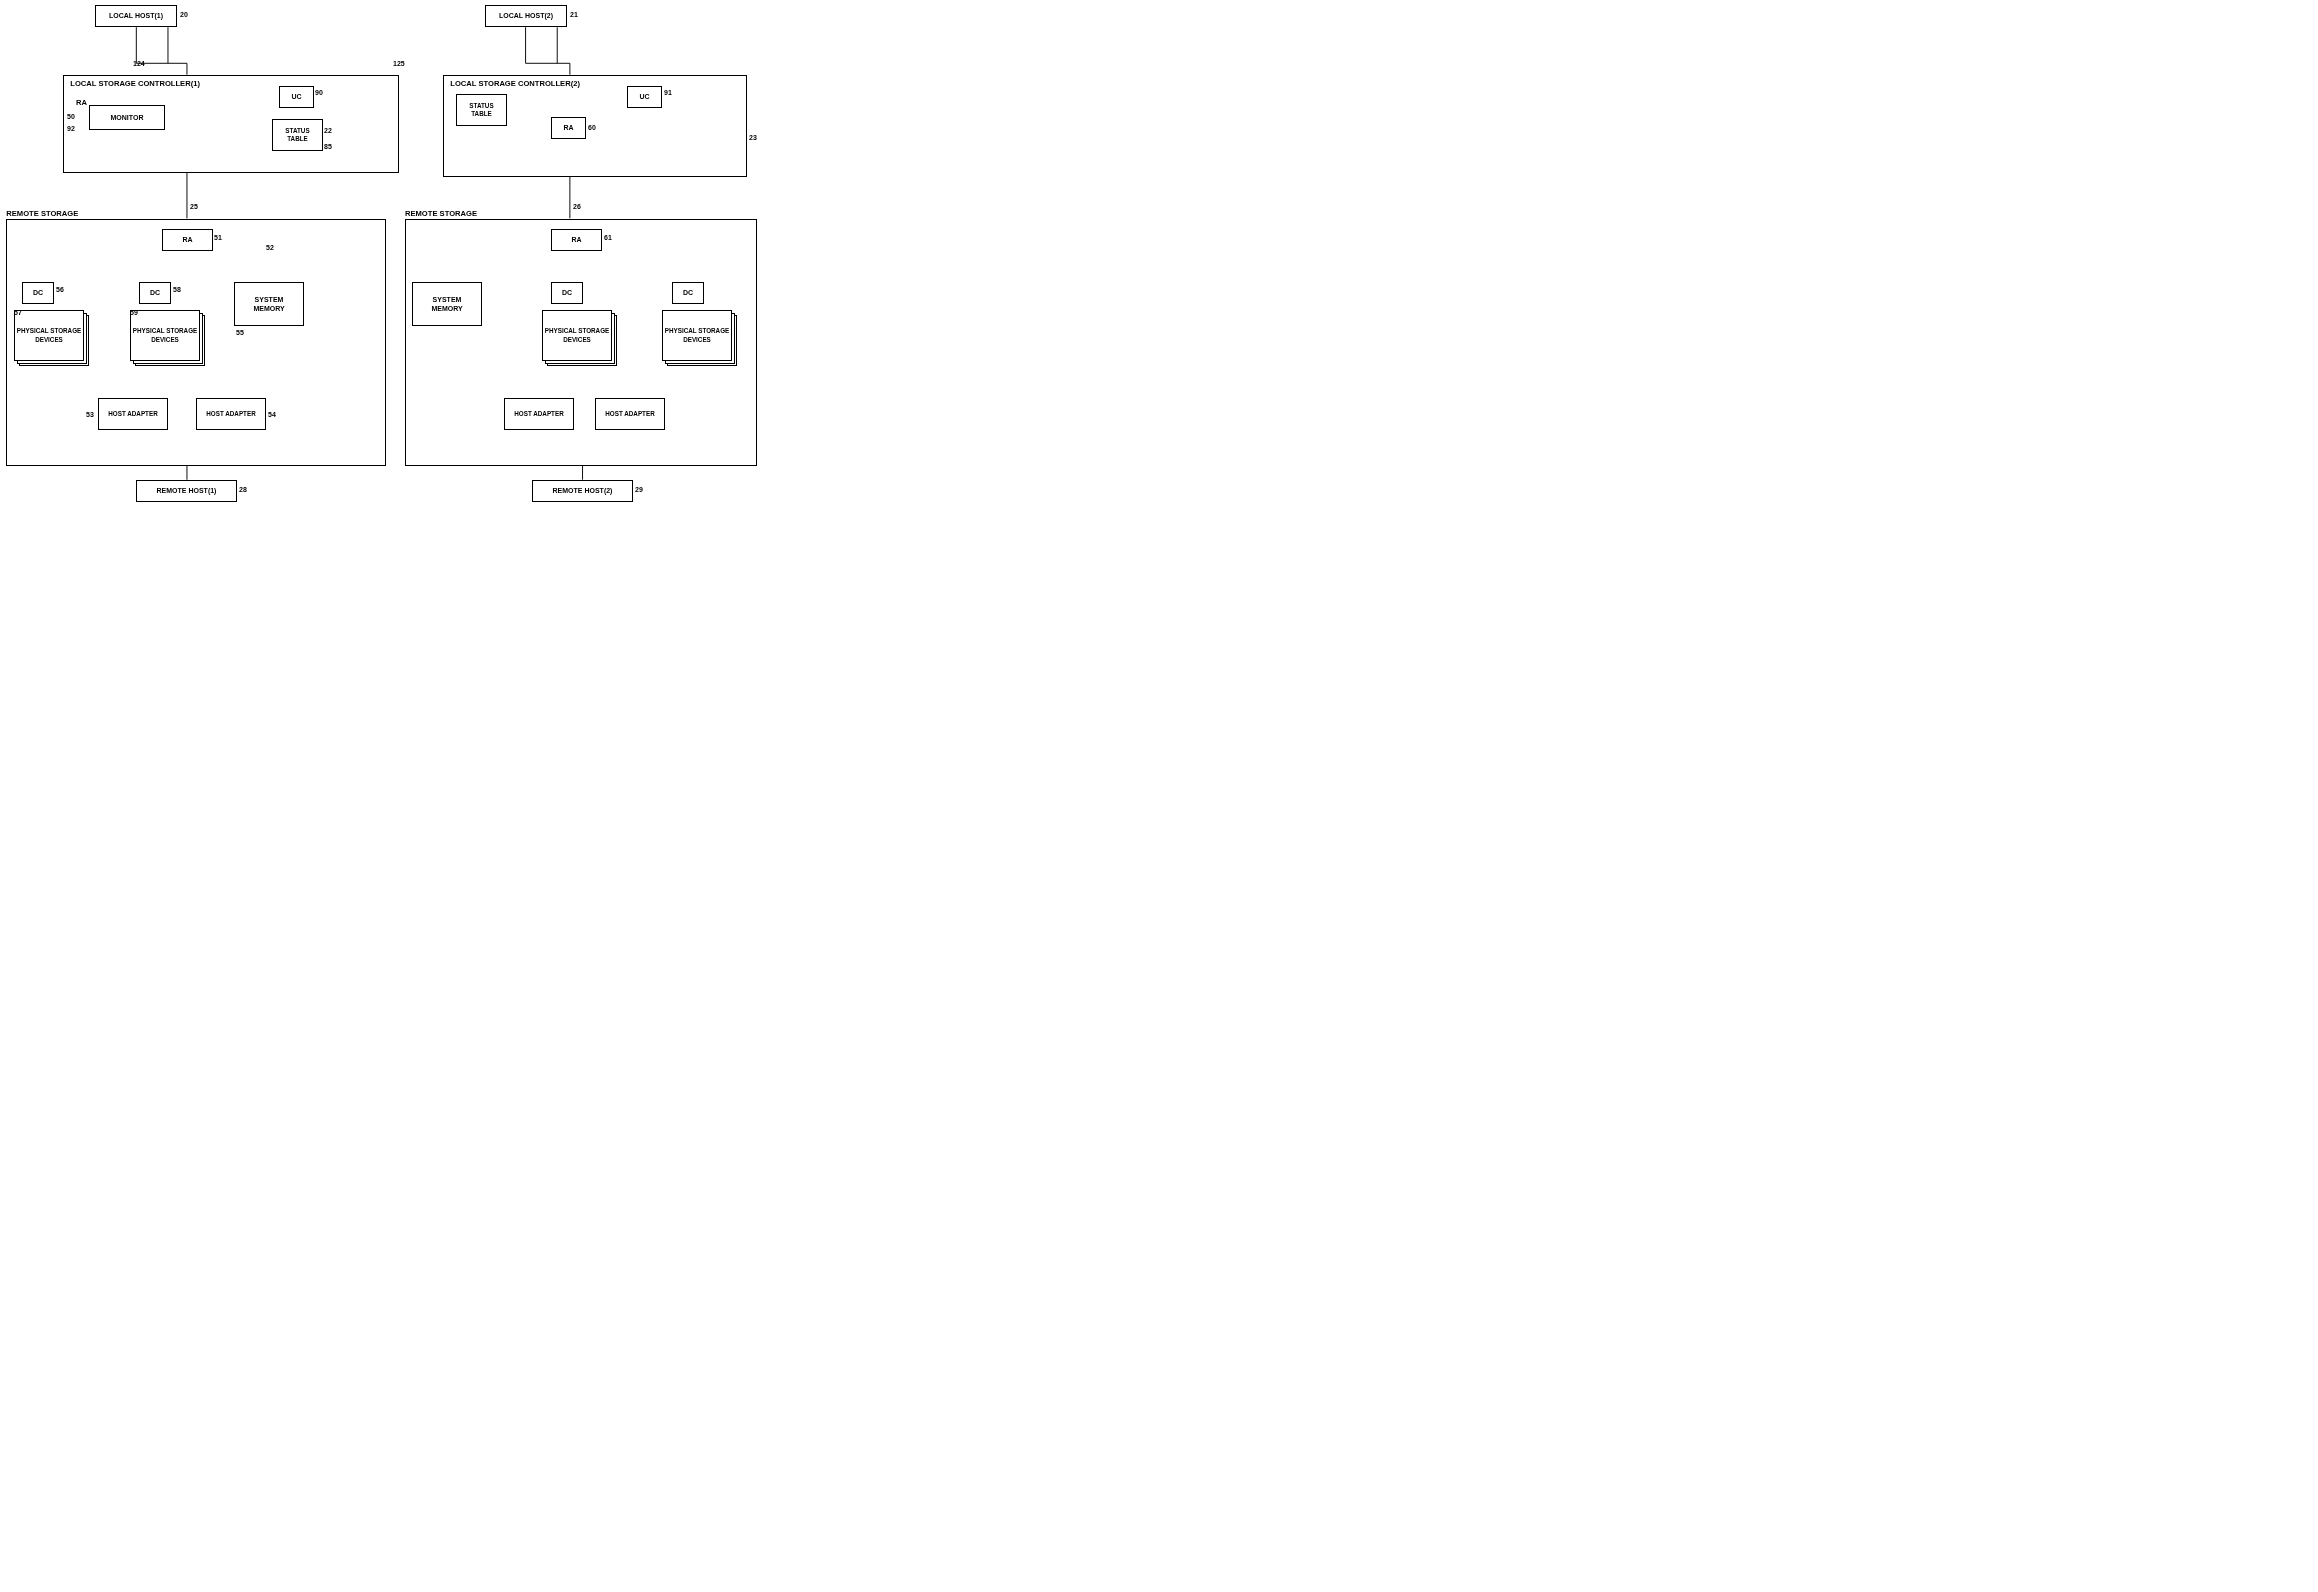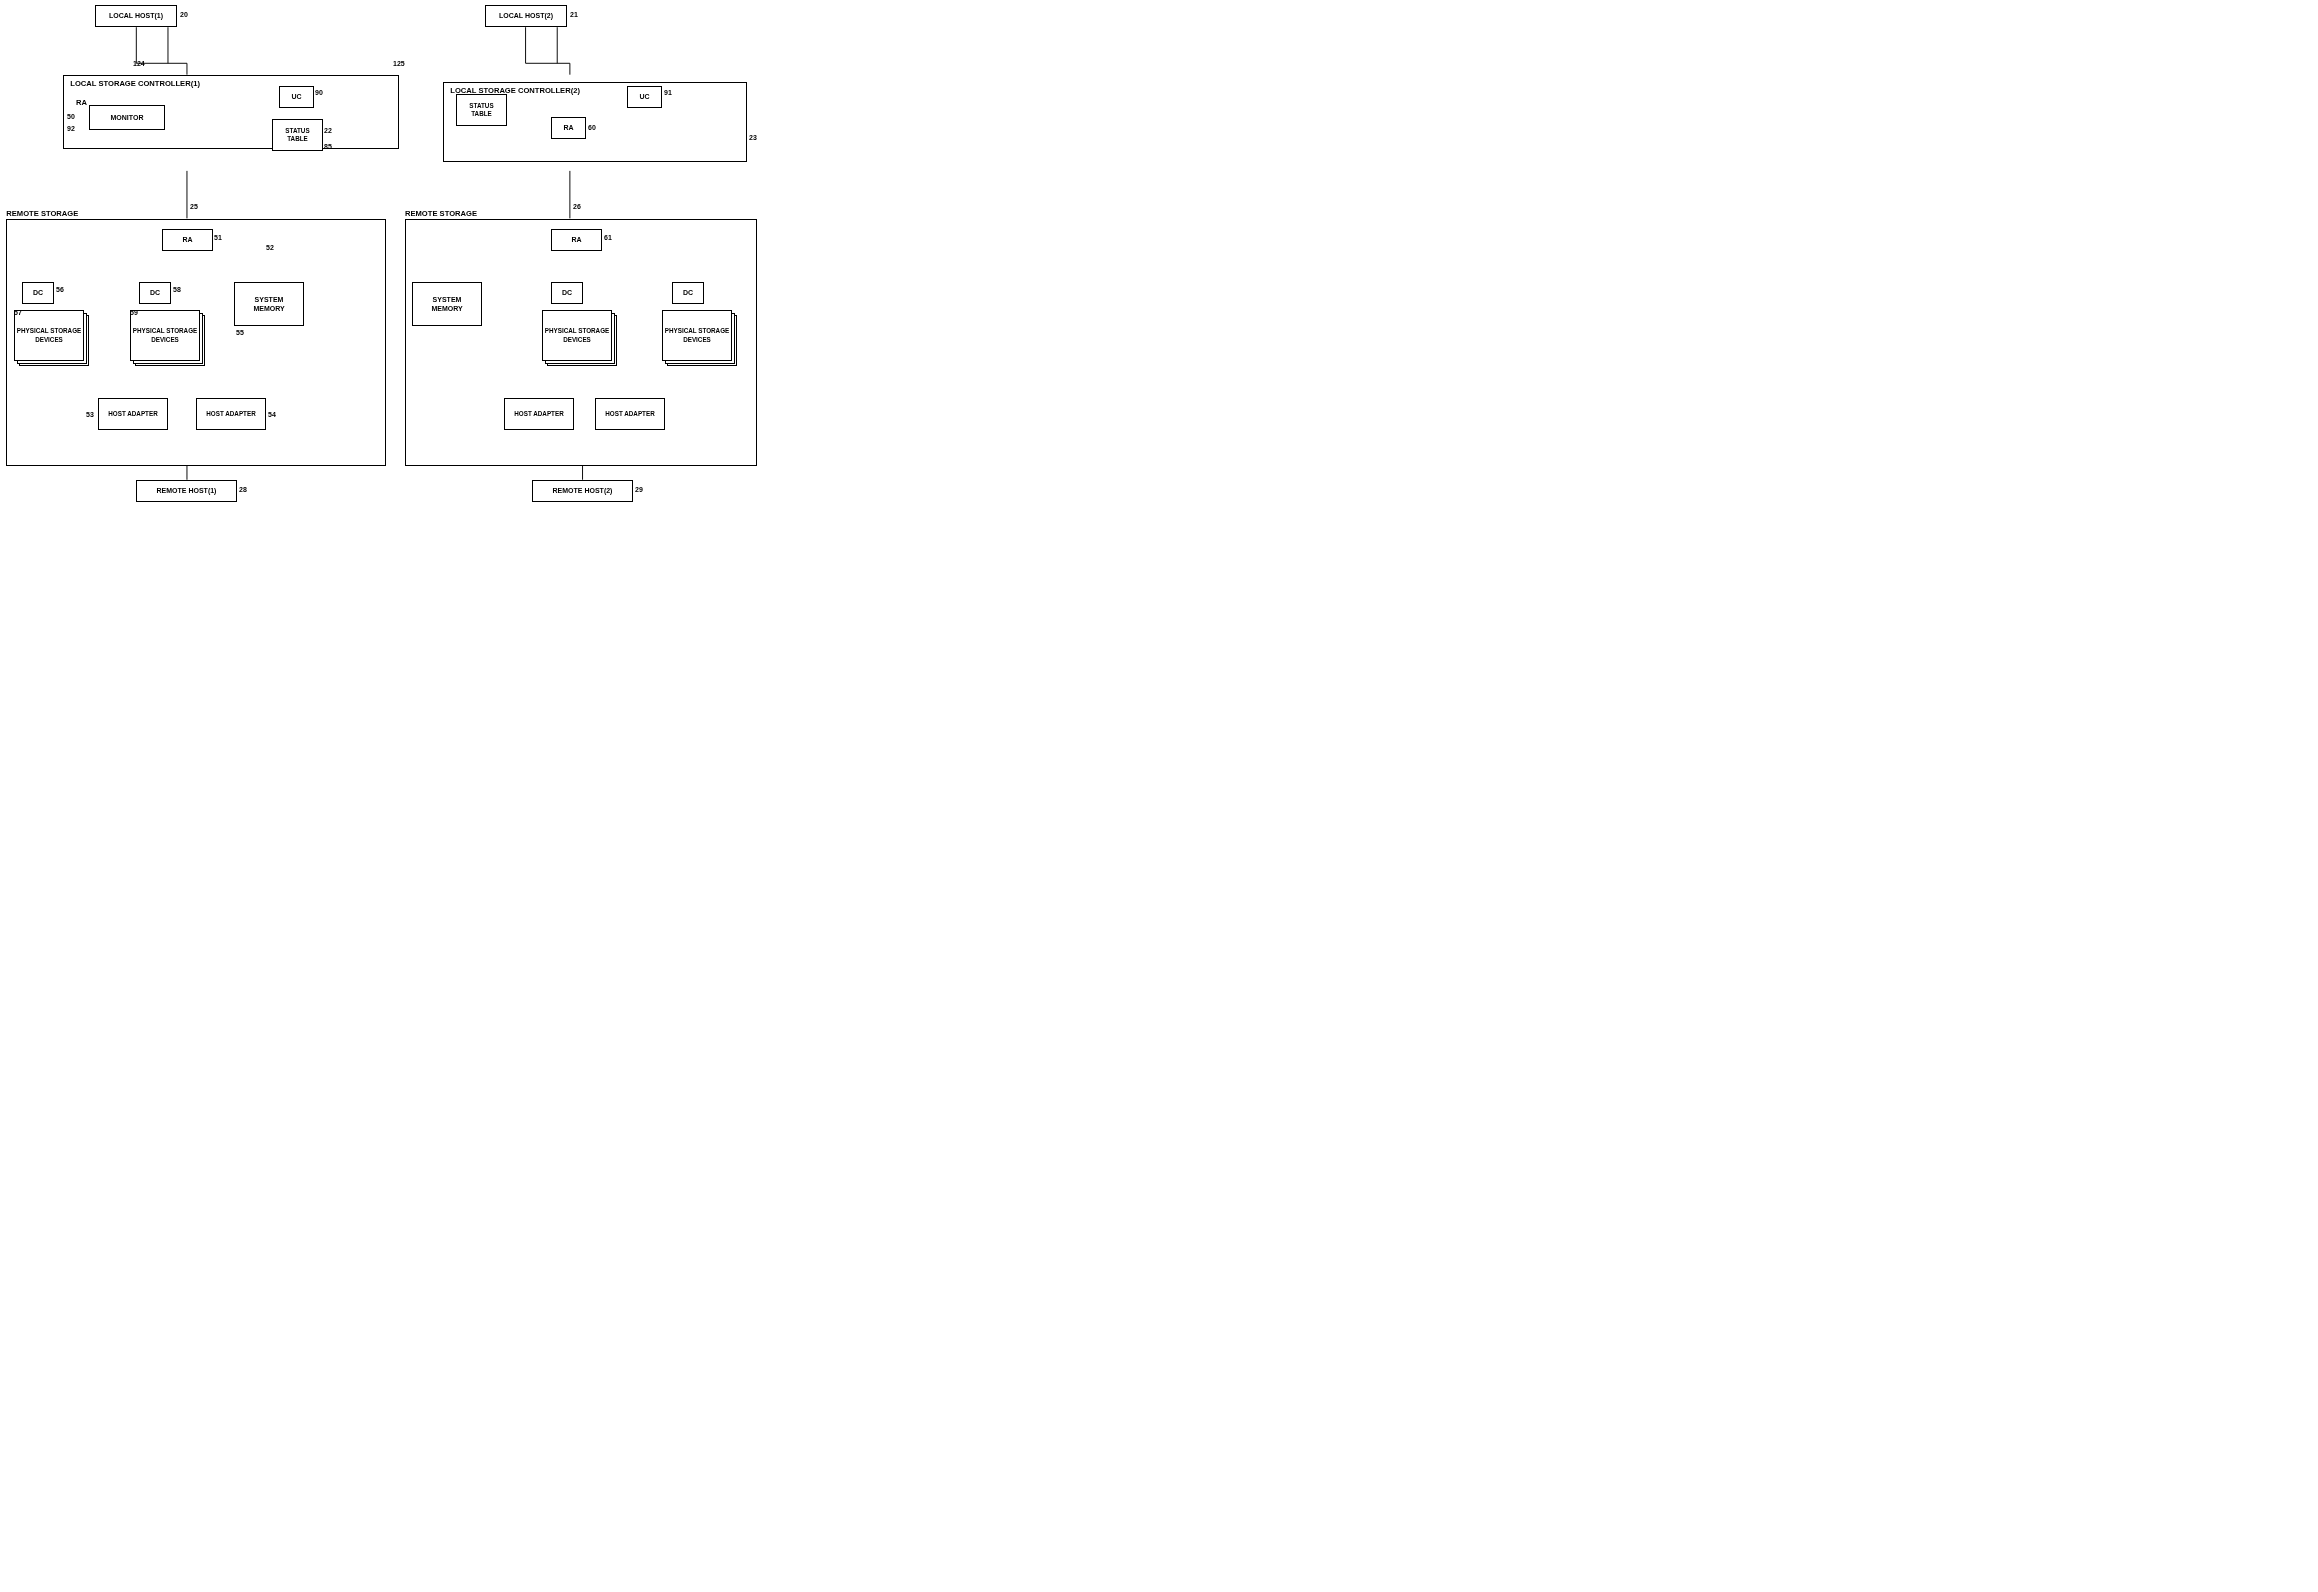--- a/index.html
+++ b/index.html
@@ -125,21 +125,21 @@
   <span class="label" style="left:180px; top:10.8px;">20</span>
 
   <div class="box thin" style="left:485px; top:5px; width:82px; height:22px; font-size:7px;">
     <span>LOCAL HOST(2)</span>
   </div>
   <span class="label" style="left:570px; top:10.8px;">21</span>
 
   <span class="label" style="left:133px; top:60px;">124</span>
   <span class="label" style="left:393px; top:60px;">125</span>
 
-  <div class="box thick" style="left:63px; top:75px; width:336px; height:74px; font-size:7.6px; align-items:flex-start; justify-content:flex-start; padding:3.2px;">
+  <div class="box thick" style="left:63px; top:75px; width:336px; height:98px; font-size:7.6px; align-items:flex-start; justify-content:flex-start; padding:3.2px;">
     <span style="position:absolute; top:3.2px; left:6.3px;">LOCAL STORAGE CONTROLLER(1)</span>
   </div>
 
   <span class="label" style="left:76px; top:98px; font-size:7.6px;">RA</span>
 
   <span class="label" style="left:67px; top:113px;">50</span>
 
   <span class="label" style="left:67px; top:125px;">92</span>
 
   <div class="box thin" style="left:89px; top:105px; width:76px; height:25px;">
@@ -151,21 +151,21 @@
   </div>
   <span class="label" style="left:315px; top:89px;">90</span>
 
   <div class="box thin" style="left:272px; top:119px; width:51px; height:32px; font-size:6.3px; white-space:pre;">
     <span>STATUS
 TABLE</span>
   </div>
   <span class="label" style="left:324px; top:127px;">22</span>
   <span class="label" style="left:324px; top:143px;">85</span>
 
-  <div class="box thick" style="left:443px; top:75px; width:304px; height:80px; font-size:7.6px; align-items:flex-start; justify-content:flex-start; padding:3.2px;margin-top:7px;">
+  <div class="box thick" style="left:443px; top:75px; width:304px; height:102px; font-size:7.6px; align-items:flex-start; justify-content:flex-start; padding:3.2px;">
     <span style="position:absolute; top:3.2px; left:6.3px;">LOCAL STORAGE CONTROLLER(2)</span>
   </div>
 
   <div class="box thin" style="left:627px; top:86px; width:35px; height:22px; font-size:7px;">
     <span>UC</span>
   </div>
   <span class="label" style="left:664px; top:89px;">91</span>
 
   <div class="box thin" style="left:456px; top:94px; width:51px; height:32px; font-size:6.3px; white-space:pre;">
     <span>STATUS

